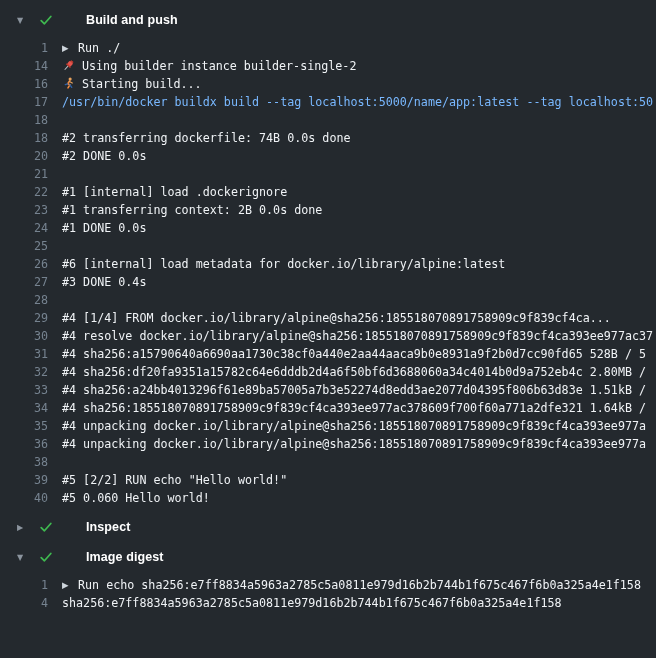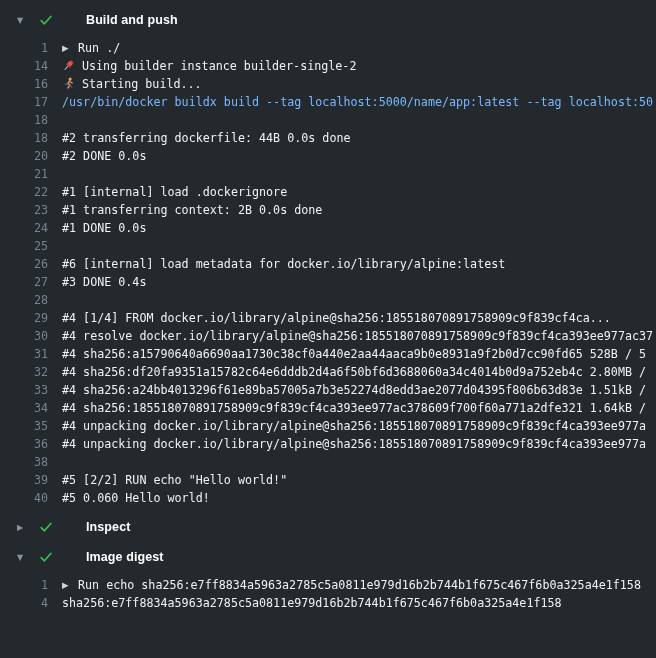--- a/index.html
+++ b/index.html
@@ -79,21 +79,21 @@
             </svg></span><span>Using builder instance builder-single-2</span></span></div>
       <div class="log-line"><span class="line-num">16</span><span class="line-content"><span class="emoji-ic"><svg width="13" height="13" viewBox="0 0 16 16">
               <circle cx="10" cy="2.6" r="1.9" fill="#e7a15c"></circle>
               <path d="M9.4 4.8 L7 8.2 L9.8 9.4 L7.4 13.4" stroke="#f0883e" stroke-width="2" fill="none" stroke-linecap="round" stroke-linejoin="round"></path>
               <path d="M9.2 5.6 L12.6 7.4" stroke="#e7a15c" stroke-width="1.6" stroke-linecap="round"></path>
               <path d="M6.8 8.6 L4 9.4" stroke="#2e62a8" stroke-width="1.6" stroke-linecap="round"></path>
               <path d="M9.8 9.6 L12 12.8" stroke="#2e62a8" stroke-width="1.6" stroke-linecap="round"></path>
             </svg></span><span>Starting build...</span></span></div>
       <div class="log-line"><span class="line-num">17</span><span class="line-content"><span class="cmd">/usr/bin/docker buildx build --tag localhost:5000/name/app:latest --tag localhost:50</span></span></div>
       <div class="log-line"><span class="line-num">18</span></div>
-      <div class="log-line"><span class="line-num">18</span><span class="line-content"><span>#2 transferring dockerfile: 44B 0.0s done</span></span></div>
+      <div class="log-line"><span class="line-num">18</span><span class="line-content"><span>#2 transferring dockerfile: 74B 0.0s done</span></span></div>
       <div class="log-line"><span class="line-num">20</span><span class="line-content"><span>#2 DONE 0.0s</span></span></div>
       <div class="log-line"><span class="line-num">21</span><span class="line-content"><span></span></span></div>
       <div class="log-line"><span class="line-num">22</span><span class="line-content"><span>#1 [internal] load .dockerignore</span></span></div>
       <div class="log-line"><span class="line-num">23</span><span class="line-content"><span>#1 transferring context: 2B 0.0s done</span></span></div>
       <div class="log-line"><span class="line-num">24</span><span class="line-content"><span>#1 DONE 0.0s</span></span></div>
       <div class="log-line"><span class="line-num">25</span><span class="line-content"><span></span></span></div>
       <div class="log-line"><span class="line-num">26</span><span class="line-content"><span>#6 [internal] load metadata for docker.io/library/alpine:latest</span></span></div>
       <div class="log-line"><span class="line-num">27</span><span class="line-content"><span>#3 DONE 0.4s</span></span></div>
       <div class="log-line"><span class="line-num">28</span><span class="line-content"><span></span></span></div>
       <div class="log-line"><span class="line-num">29</span><span class="line-content"><span>#4 [1/4] FROM docker.io/library/alpine@sha256:185518070891758909c9f839cf4ca...</span></span></div>

